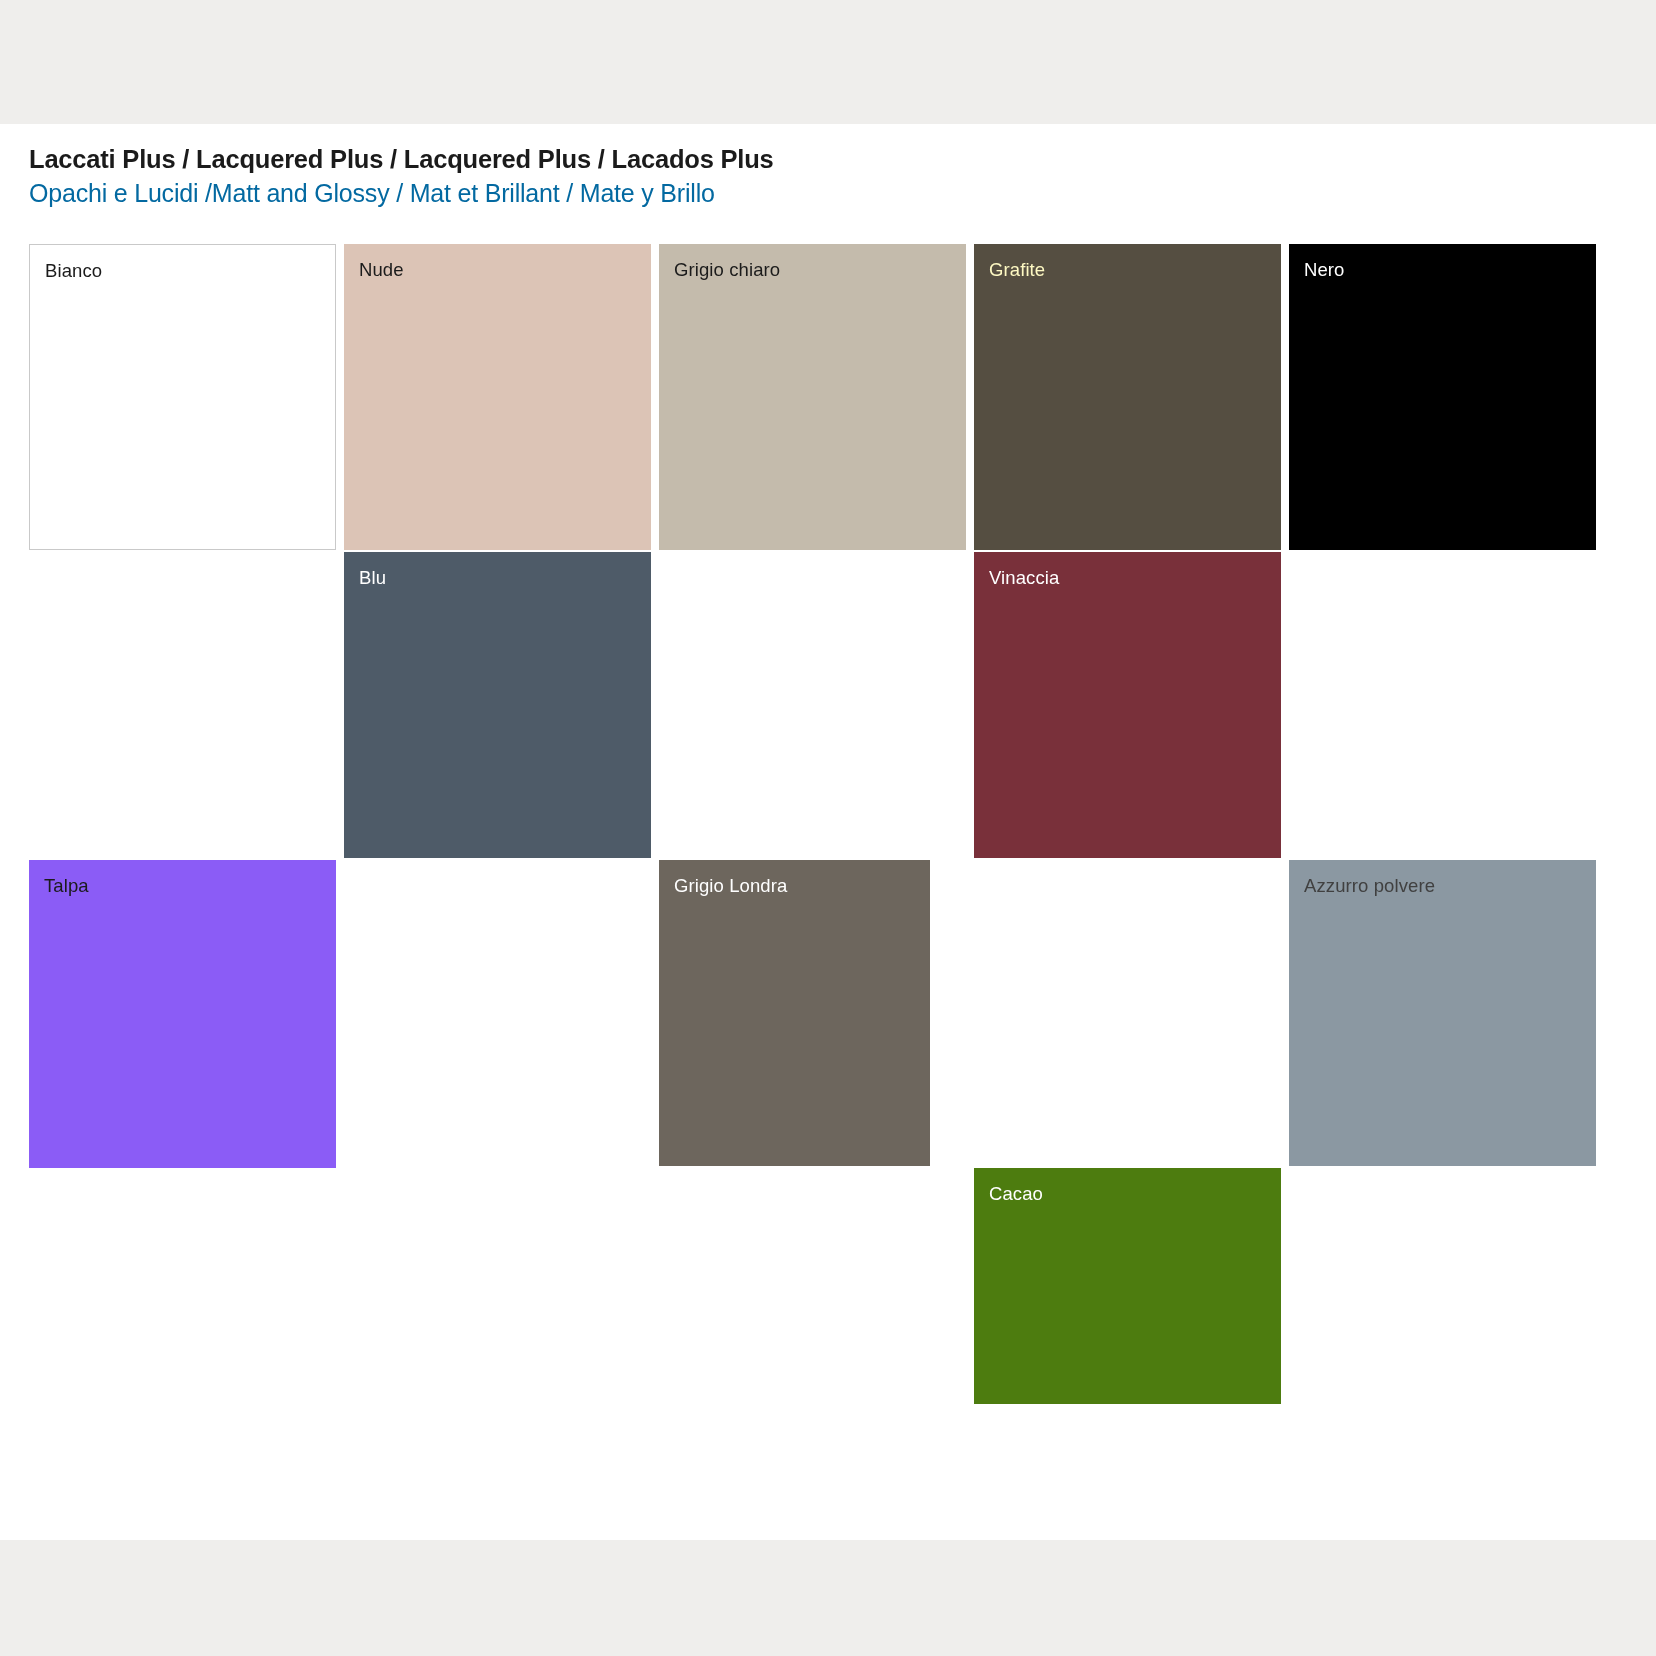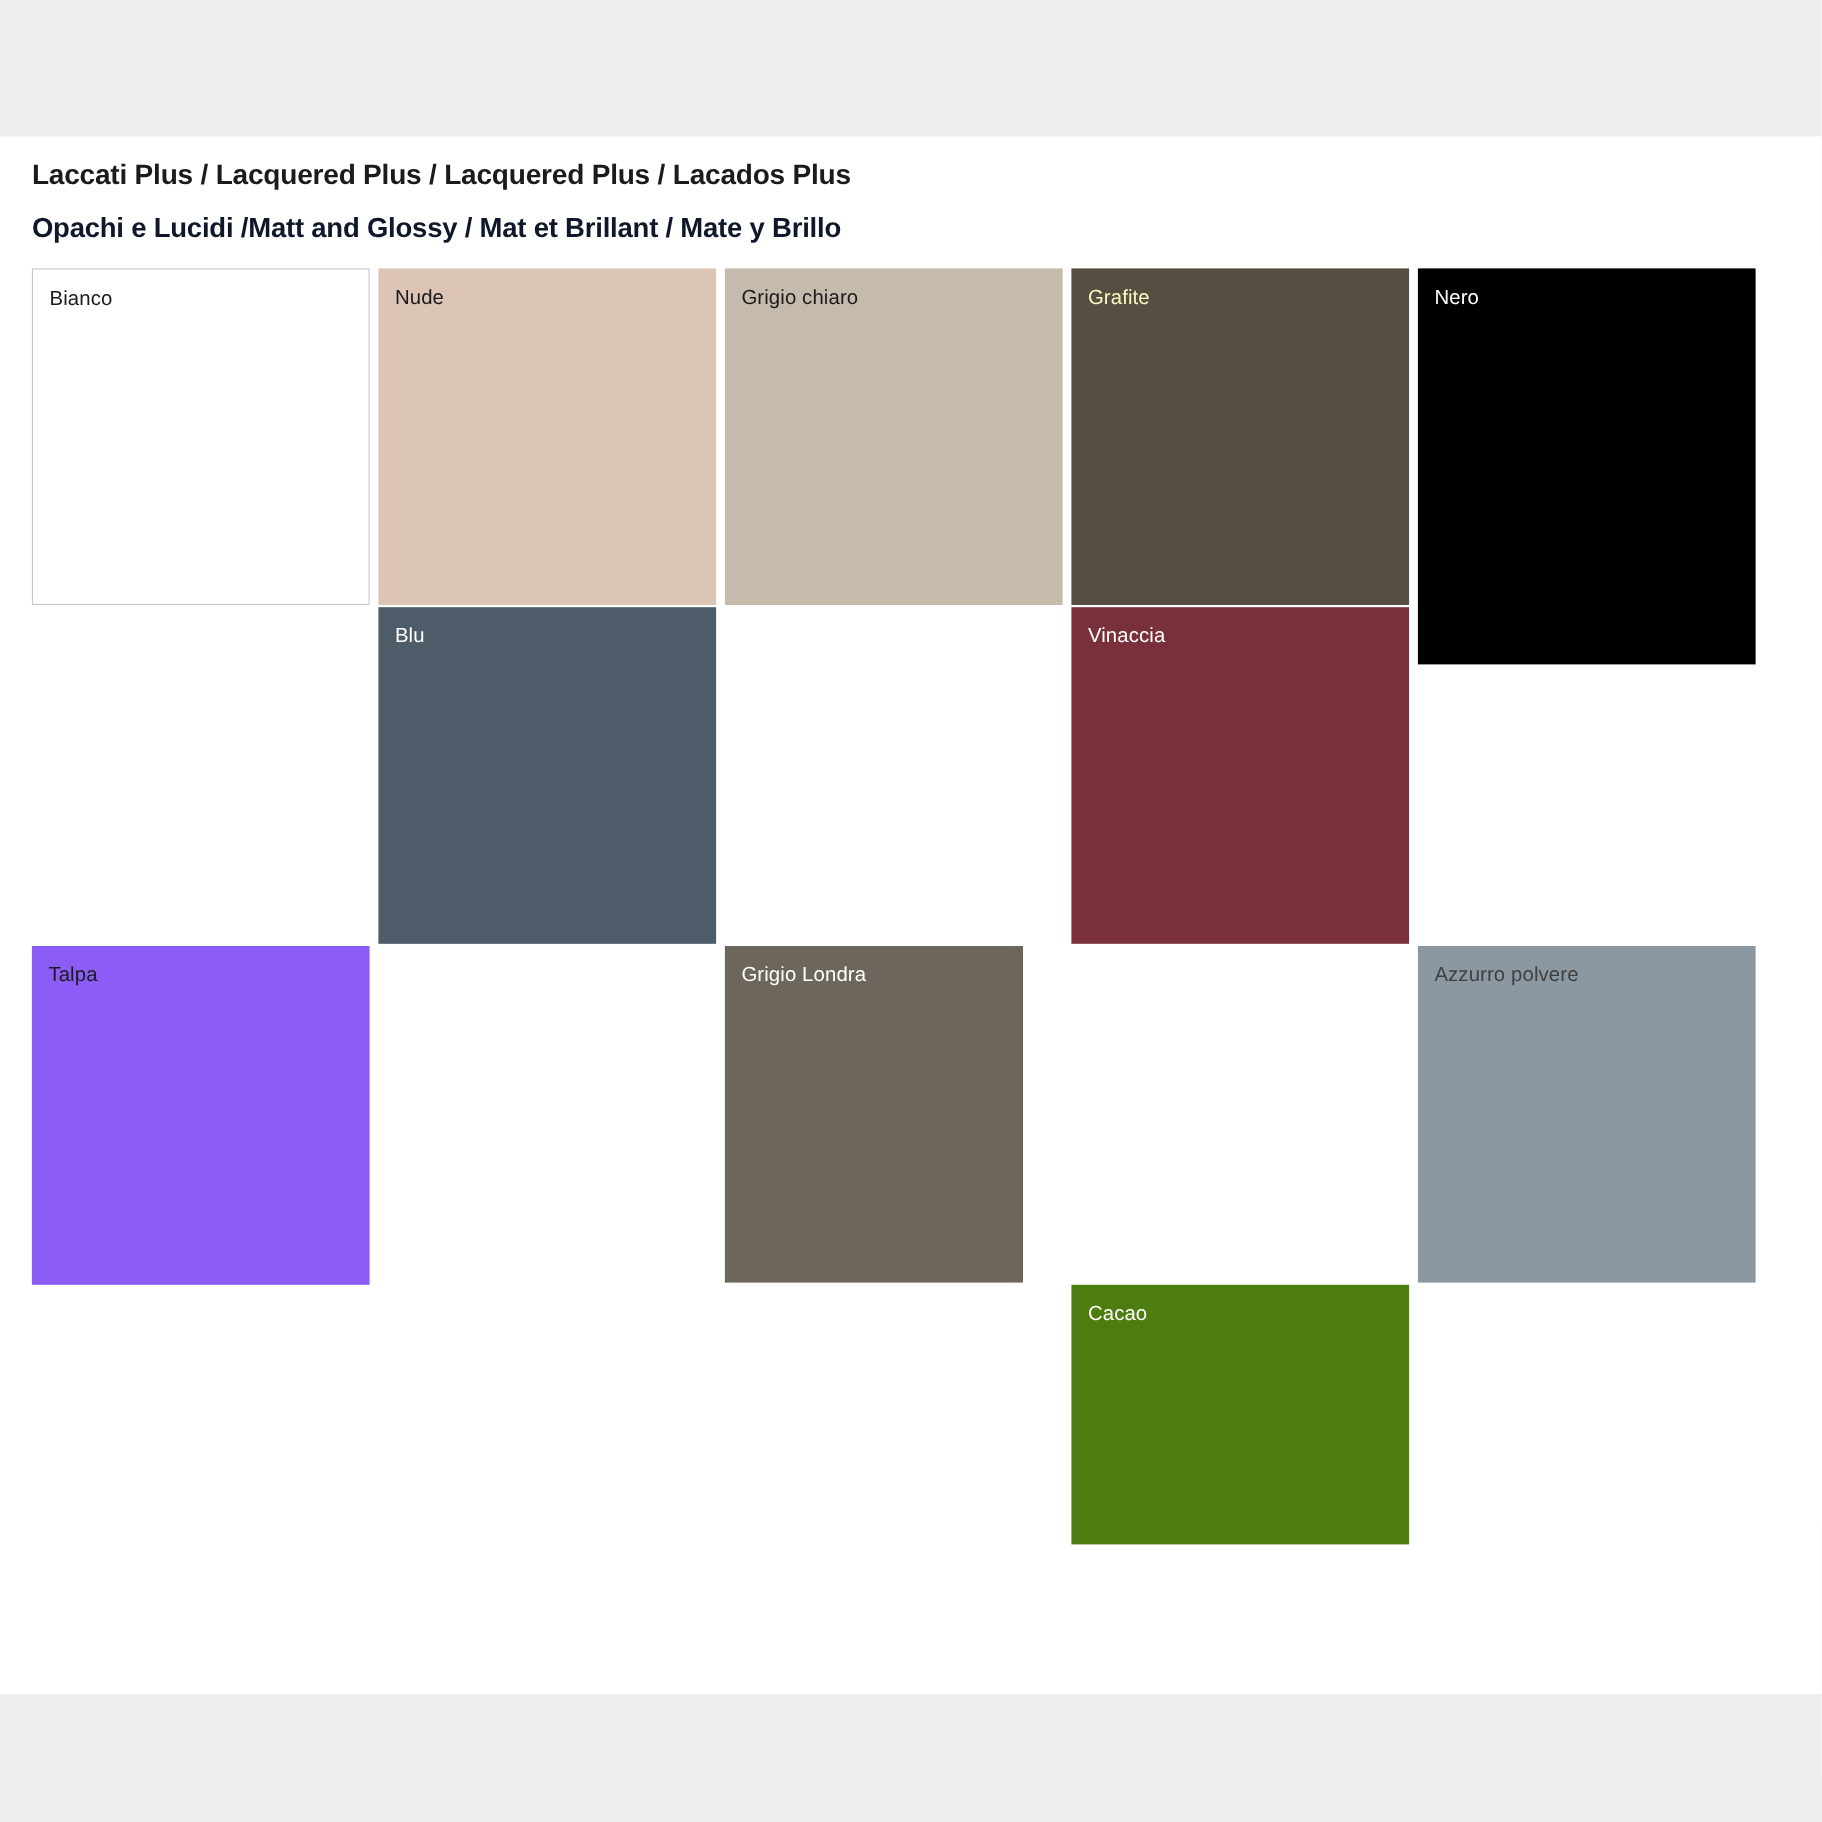--- a/index.html
+++ b/index.html
@@ -30,25 +30,25 @@
   .title {
     font-size: 25.5px;
     font-weight: bold;
     color: #1b1b1b;
     letter-spacing: -0.2px;
     line-height: 1.25;
     margin: 0;
   }
   .subtitle {
     font-size: 25px;
-    font-weight: bold;
-    color: #0f172a;
+    font-weight: normal;
+    color: #0369a1;
     letter-spacing: -0.2px;
     line-height: 1.25;
-    margin: 16px 0 0 0;
+    margin: 2px 0 0 0;
   }
   .grid {
     position: absolute;
     left: 29px;
     top: 120px;
     width: 1545px;
     height: 1180px;
   }
   .swatch {
     position: absolute;
@@ -84,21 +84,21 @@
       </div>
       <div class="swatch" style="left: 315px; top: 0px; width: 307px; height: 306px; background: rgb(220, 196, 182);">
         <span class="swatch-label" style="color: rgb(27, 27, 27);">Nude</span>
       </div>
       <div class="swatch" style="left: 630px; top: 0px; width: 307px; height: 306px; background: rgb(196, 187, 172);">
         <span class="swatch-label" style="color: rgb(27, 27, 27);">Grigio chiaro</span>
       </div>
       <div class="swatch" style="left: 945px; top: 0px; width: 307px; height: 306px; background: rgb(85, 78, 65);">
         <span class="swatch-label" style="color: #fef9c3;">Grafite</span>
       </div>
-      <div class="swatch" style="left: 1260px; top: 0px; width: 307px; height: 360px; background: rgb(0, 0, 0);">
+      <div class="swatch" style="left: 1260px; top: 0px; width: 307px; height: 306px; background: rgb(0, 0, 0);">
         <span class="swatch-label" style="color: rgb(255, 255, 255);">Nero</span>
       </div>
       <div class="swatch" style="left: 315px; top: 308px; width: 307px; height: 306px; background: rgb(78, 91, 104);">
         <span class="swatch-label" style="color: rgb(255, 255, 255);">Blu</span>
       </div>
       <div class="swatch" style="left: 945px; top: 308px; width: 307px; height: 306px; background: rgb(121, 48, 58);">
         <span class="swatch-label" style="color: rgb(255, 255, 255);">Vinaccia</span>
       </div>
       <div class="swatch" style="left: 0px; top: 616px; width: 307px; height: 308px; background: #8b5cf6;">
         <span class="swatch-label" style="color: rgb(27, 27, 27);">Talpa</span>

